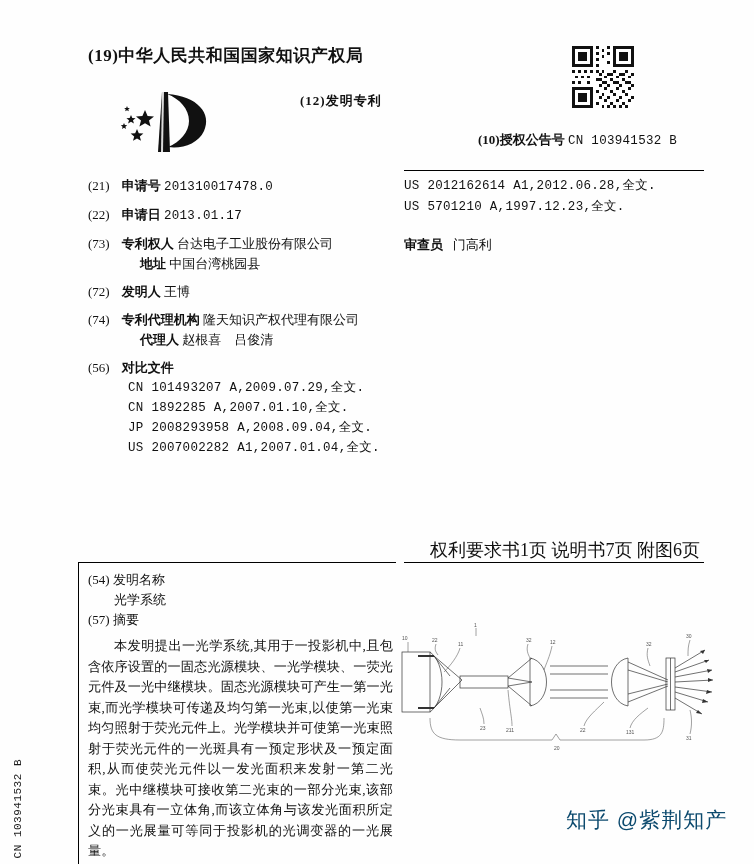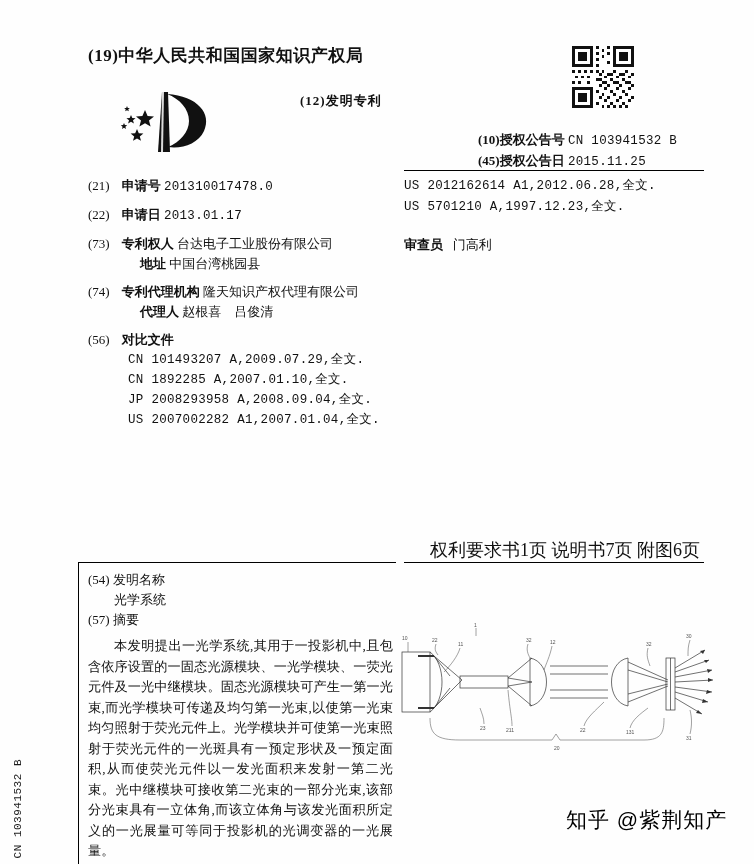--- a/index.html
+++ b/index.html
@@ -188,21 +188,21 @@
     height: 140px;
   }
 
   
   .watermark {
     position: absolute;
     left: 566px;
     top: 806px;
     font-family: "Liberation Sans", "DejaVu Sans", sans-serif;
     font-size: 21px;
-    color: #000000;
+    color: #0c4a6e;
     white-space: nowrap;
     letter-spacing: 1px;
   }
 </style>
 </head>
 <body>
 
 <div id="page">
 
   <div class="vertical-code">CN 103941532 B</div>
@@ -332,24 +332,20 @@
         </g>
       </svg>
     </div>
   </div>
 
   <div class="pub-block">
     <div class="pub-row">
       <span class="tag">(10)授权公告号</span>
       <span class="mono">CN 103941532 B</span>
     </div>
-    <div class="pub-row">
-      <span class="tag">(45)授权公告日</span>
-      <span class="mono">2015.11.25</span>
-    </div>
   </div>
   <div class="rule-top-right"></div>
 
   <div class="left-col">
 
     <div class="fld">
       <span class="num">(21)</span><span class="lbl">申请号</span>
       <span class="mono">201310017478.0</span>
     </div>
 
@@ -362,20 +358,24 @@
       <div>
         <span class="num">(73)</span><span class="lbl">专利权人</span>
         <span>台达电子工业股份有限公司</span>
       </div>
       <div class="indent2">
         <span class="lbl">地址</span>
         <span>中国台湾桃园县</span>
       </div>
     </div>
 
+    <div class="fld">
+      <span class="num">(72)</span><span class="lbl">发明人</span>
+      <span>王博</span>
+    </div>
 
     <div class="fld">
       <div>
         <span class="num">(74)</span><span class="lbl">专利代理机构</span>
         <span>隆天知识产权代理有限公司</span>
       </div>
       <div class="indent2">
         <span class="lbl">代理人</span>
         <span>赵根喜</span>
         &nbsp;&nbsp;

